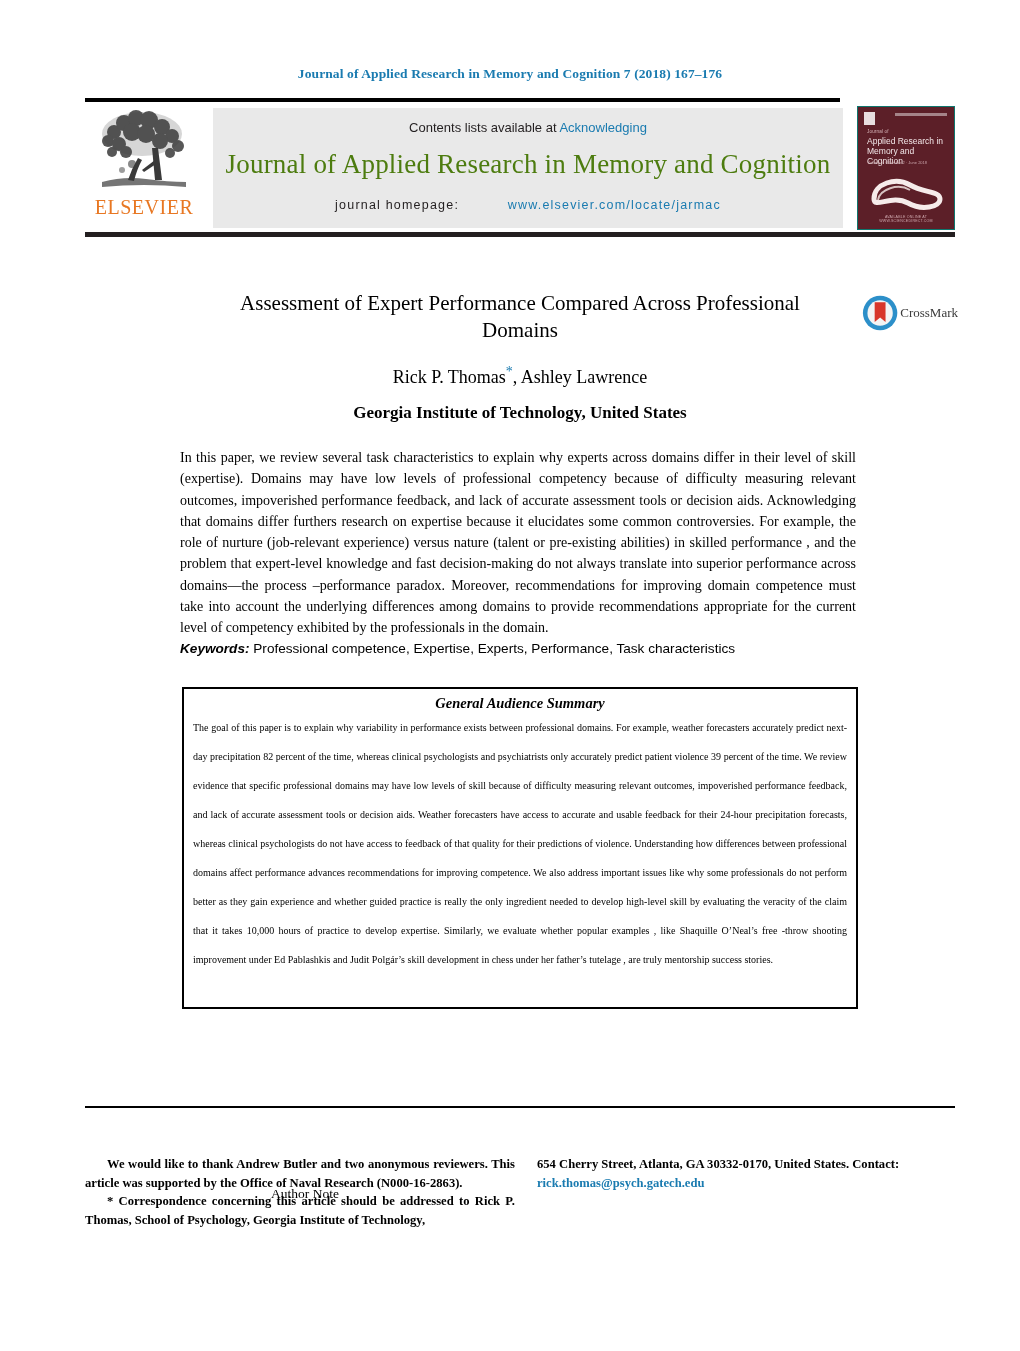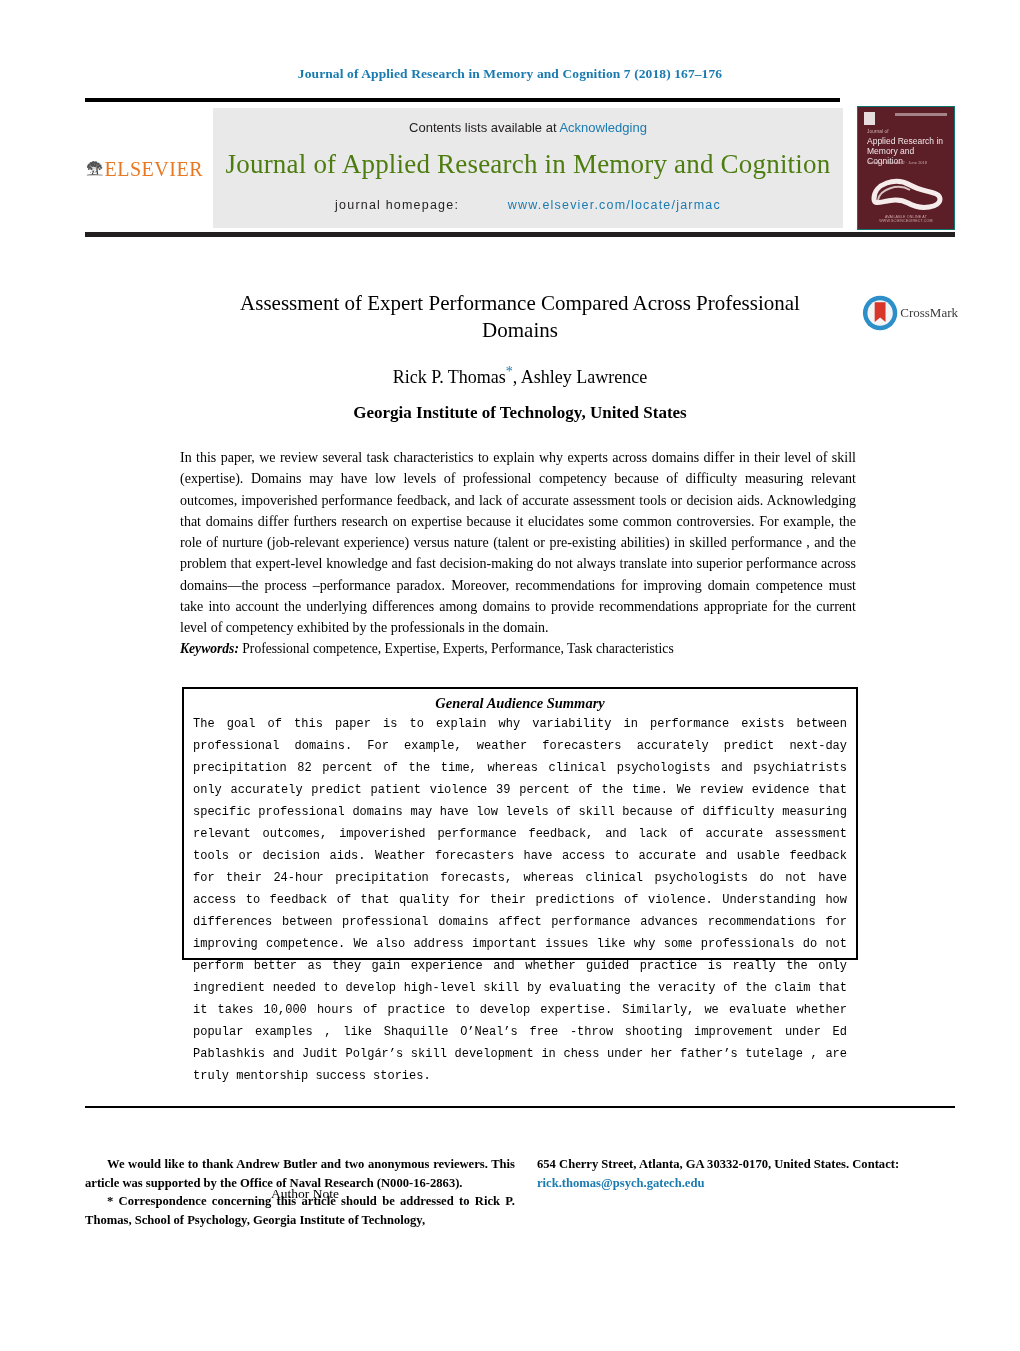--- a/index.html
+++ b/index.html
@@ -54,20 +54,21 @@
     height: 5px;
     background: #231f20;
   }
   .elsevier-block {
     position: absolute;
     top: 8px;
     left: 0;
     width: 118px;
     height: 124px;
     display: flex;
+    flex-direction: column;
     align-items: center;
     justify-content: flex-start;
   }
   .elsevier-tree {
     width: 104px;
     height: 88px;
     margin-top: 2px;
   }
   .elsevier-word {
     font-family: "Liberation Serif", serif;
@@ -265,52 +266,52 @@
     line-height: 21.3px;
     text-align: justify;
     text-justify: inter-word;
     color: #000000;
   }
   .keywords {
     position: absolute;
     top: 641px;
     left: 180px;
     width: 676px;
-    font-family: Liberation Serif, serif;
+    font-family: Liberation Sans, sans-serif;
     font-size: 13.6px;
     color: #000000;
   }
   .keywords .kw-label {
     font-style: italic;
     font-weight: bold;
   }
 
   
   .gas-box {
     position: absolute;
     top: 687px;
     left: 182px;
     width: 676px;
-    height: 273px;
+    height: 322px;
     border: 2px solid #000000;
     box-sizing: border-box;
     padding: 6px 9px 4px 9px;
   }
   .gas-title {
     text-align: center;
     font-family: "Liberation Serif", serif;
     font-weight: bold;
     font-style: italic;
     font-size: 14.5px;
     margin-bottom: 1px;
   }
   .gas-body {
-    font-family: Liberation Mono, monospace;
-    font-size: 12px;
-    line-height: 22px;
+    font-family: Liberation Serif, serif;
+    font-size: 10px;
+    line-height: 29px;
     text-align: justify;
     text-justify: inter-word;
   }
 
   
   .note-rule {
     position: absolute;
     top: 1106px;
     left: 85px;
     width: 870px;

